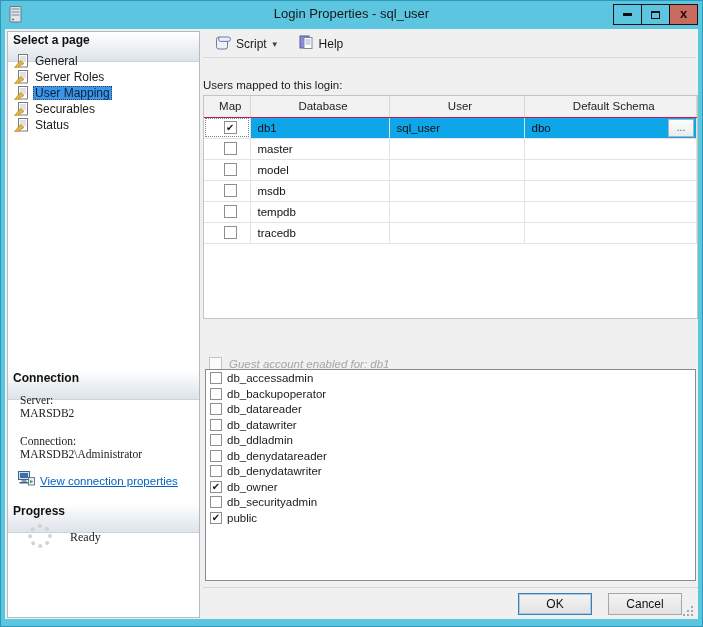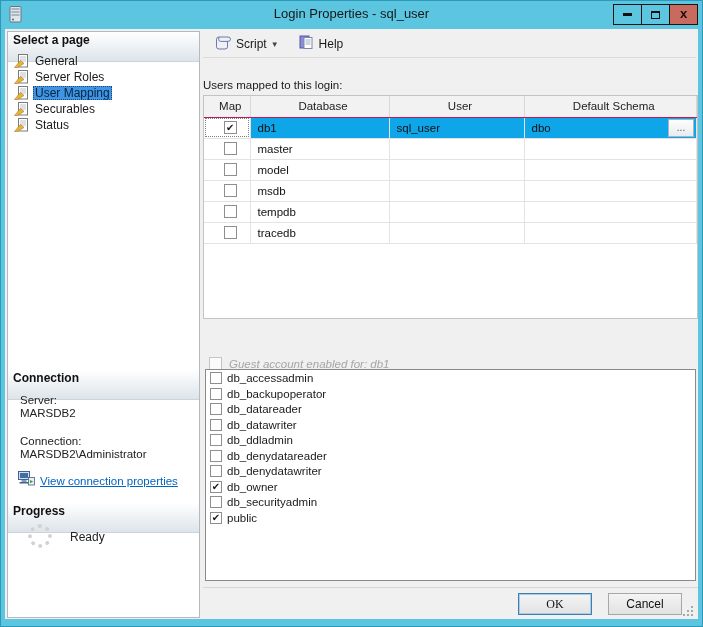--- a/index.html
+++ b/index.html
@@ -25,21 +25,21 @@
   
   .left-panel{position:absolute;left:2px;top:2px;width:193px;height:587px;background:#fff;border:1px solid #b5bac0;}
   .section-header{position:absolute;left:0;right:0;height:30px;padding:1px 5px;
     background:linear-gradient(#ffffff,#dde4ea);border-bottom:1px solid #ccd3d9;
     font-size:12px;font-weight:bold;color:#111;}
   .pages{position:absolute;left:2px;right:2px;top:20px;}
   .page-item{display:flex;align-items:flex-end;height:16px;padding-left:4px;font-size:12px;cursor:default;}
   .page-item .page-icon{width:16px;height:14px;margin-right:3px;flex:0 0 auto;}
   .page-label{padding:0 2px;line-height:14px;white-space:nowrap;}
   .page-label.hl{background:#3f94e4;color:#06233f;outline:1px dotted #1d4a77;outline-offset:-1px;}
-  .conn-line{position:absolute;left:12px;font-size:11.5px;color:#222;white-space:nowrap;}
+  .conn-line{position:absolute;left:12px;font-size:11.5px;color:#222;white-space:nowrap;font-family:Liberation Serif, serif;}
   .link-row{position:absolute;left:10px;display:flex;align-items:center;gap:5px;}
   .link{font-size:11.5px;color:#0563c1;text-decoration:underline;cursor:pointer;white-space:nowrap;}
   .spinner{position:absolute;left:20px;width:24px;height:24px;border:4px dotted #d2d2d2;border-radius:50%;}
   
   .toolbar{position:absolute;left:198px;top:2px;right:2px;height:27px;
     border-bottom:1px solid #dadada;display:flex;align-items:center;padding-left:6px;font-size:12px;}
   .tool-btn{display:flex;align-items:center;gap:4px;padding:2px 5px;cursor:default;}
   .tool-sep{width:10px;}
   .caption{position:absolute;font-size:11.5px;color:#1a1a1a;white-space:nowrap;}
   .users-table-wrap{position:absolute;left:198px;top:66px;width:495px;height:224px;
@@ -314,21 +314,21 @@
           <span class="checkbox"></span>
           <span>db_securityadmin</span>
         </div>
         <div class="role-item">
           <span class="checkbox">✔</span>
           <span>public</span>
         </div>
       </div>
 
     <div class="footer-line"></div>
-    <button class="btn ok" style="left:513px;top:564px;font-family:Liberation Serif, serif;">OK</button>
+    <button class="btn ok" style="left:513px;top:564px;">OK</button>
     <button class="btn" style="left:603px;top:564px;">Cancel</button>
 
     <span class="grip">
       <svg width="13" height="13" viewBox="0 0 13 13">
         <rect x="9" y="1" width="2" height="2" fill="#a0a8b0"></rect>
         <rect x="9" y="5" width="2" height="2" fill="#a0a8b0"></rect>
         <rect x="5" y="5" width="2" height="2" fill="#a0a8b0"></rect>
         <rect x="9" y="9" width="2" height="2" fill="#a0a8b0"></rect>
         <rect x="5" y="9" width="2" height="2" fill="#a0a8b0"></rect>
         <rect x="1" y="9" width="2" height="2" fill="#a0a8b0"></rect>

